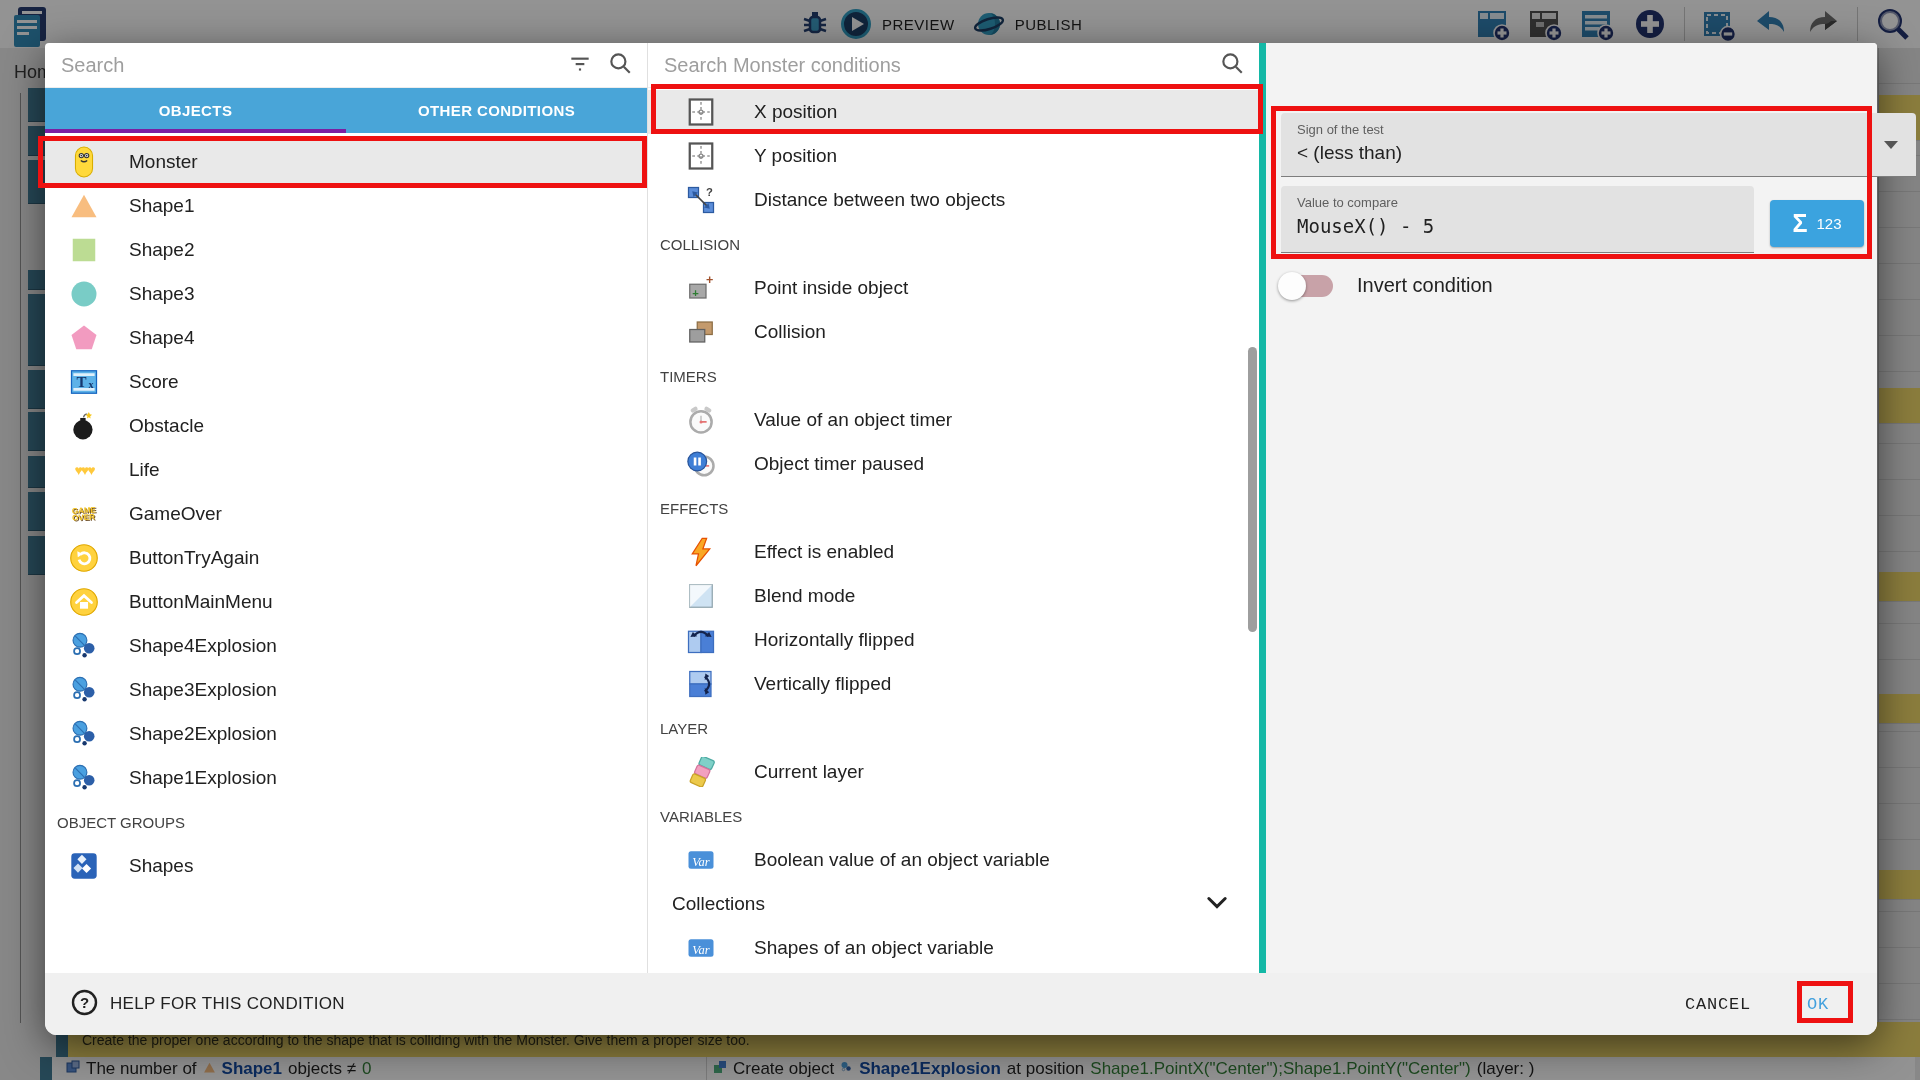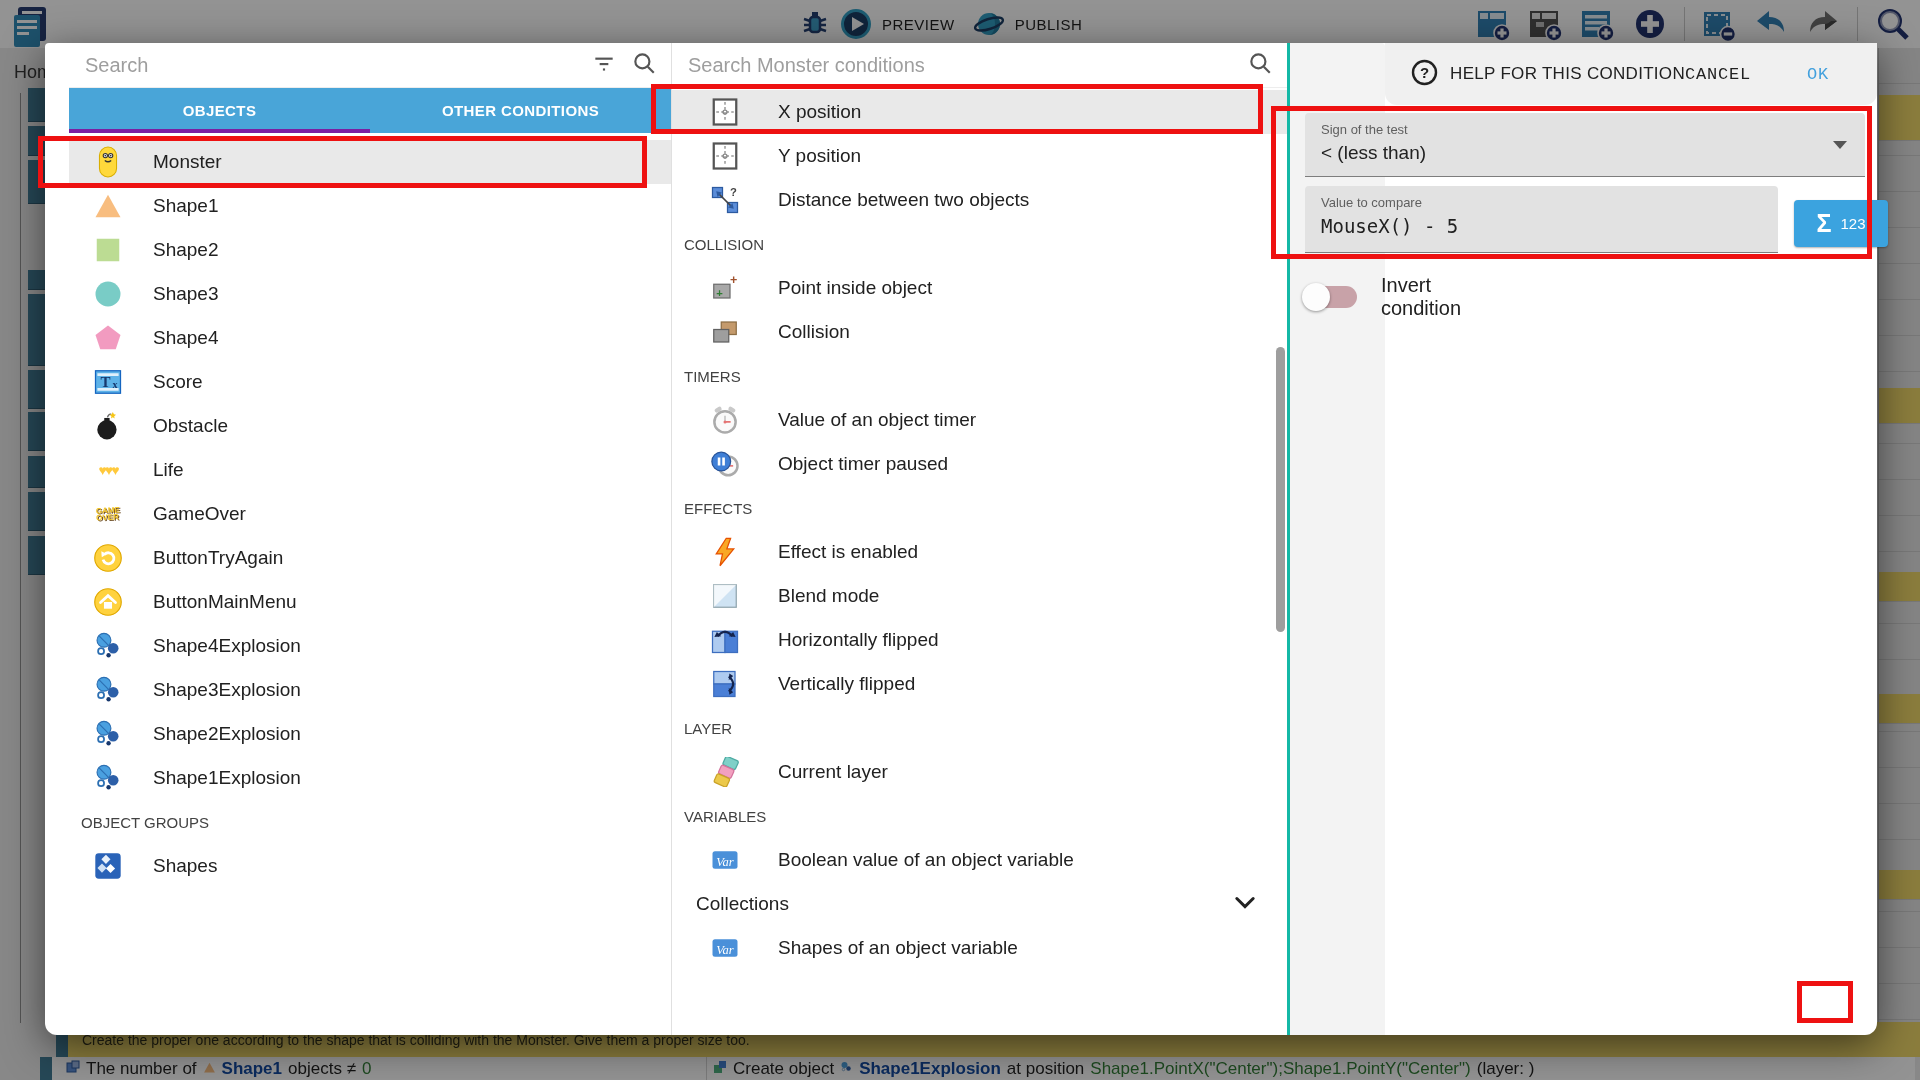--- a/index.html
+++ b/index.html
@@ -31,24 +31,24 @@
   .cond-cell { width:655px; flex:none; display:flex; align-items:center; gap:6px; padding-left:14px; font-size:17px; color:#1b1b1b; white-space:nowrap; border-right:1px solid #d5d5d5; }
   .act-cell { flex:1; display:flex; align-items:center; gap:6px; padding-left:6px; font-size:17px; color:#1b1b1b; white-space:nowrap; }
   .obj-ref { color:#0d47a1; font-weight:bold; }
   .expr { color:#2e7d32; }
   .mini-ico { display:inline-block; }
 
   .overlay { position:absolute; inset:0; background:rgba(8,8,8,.44); z-index:5; }
 
   
   .dialog { position:absolute; left:45px; top:43px; width:1832px; height:992px; background:#fff; z-index:10;
-            border-radius:4px 4px 12px 12px; box-shadow:0 10px 40px rgba(0,0,0,.55); display:flex; flex-direction:row;padding-left:24px; }
+            border-radius:4px 4px 12px 12px; box-shadow:0 10px 40px rgba(0,0,0,.55); display:flex; flex-direction:column; }
   .panels { flex:1; display:flex; min-height:0; }
   .left-panel  { width:603px; flex:none; border-right:1px solid #e0e0e0; display:flex; flex-direction:column; }
-  .middle-panel{ width:618px; flex:none; border-right:3px solid #14b8a6; display:flex; flex-direction:column; position:relative; }
+  .middle-panel{ width:618px; flex:none; border-right:7px solid #14b8a6; display:flex; flex-direction:column; position:relative; }
   .right-panel { flex:1; background:#f3f3f3; position:relative; border-radius:0 4px 0 0; }
 
   .search-row { height:45px; flex:none; display:flex; align-items:center; padding:0 14px 0 16px; border-bottom:1px solid #ededed; gap:14px; }
   .search-input { flex:1; border:none; outline:none; font-size:20px; color:#444; font-family:"Liberation Sans",sans-serif; background:transparent; }
   .search-input::placeholder { color:#9e9e9e; opacity:1; }
 
   .tabbar { height:45px; flex:none; background:var(--tab-blue,#49a5d8); display:flex; position:relative; }
   .tab { flex:1; display:flex; align-items:center; justify-content:center; color:#fff; font-weight:bold; font-size:15px; letter-spacing:.4px; cursor:pointer; }
   .tab-underline { position:absolute; left:0; bottom:0; width:50%; height:4px; background:var(--purple,#7b1fa2); }
 
@@ -654,21 +654,21 @@
                   <text x="12" y="16.5" font-size="10" fill="#fff" text-anchor="middle" font-family="Liberation Serif,serif" font-style="italic">Var</text>
                 </svg>
               </span>
               <span class="row-label">Shapes of an object variable</span>
             </div>
           </div>
         <div class="mid-scrollbar"></div>
       </div>
 
       <div class="right-panel">
-        <div class="field" style="left:15px; top:70px; width:560px; height:64px;">
+        <div class="field" style="left:15px; top:70px; width:635px; height:64px;">
           <div class="field-label">Sign of the test</div>
           <div class="field-value">&lt; (less than)</div>
           <div class="caret"></div>
         </div>
         <div class="field" style="left:15px; top:143px; width:473px; height:67px;">
           <div class="field-label">Value to compare</div>
           <div class="field-value mono">MouseX() - 5</div>
         </div>
         <button class="sigma-btn">
           <span class="sigma-glyph">Σ</span>

